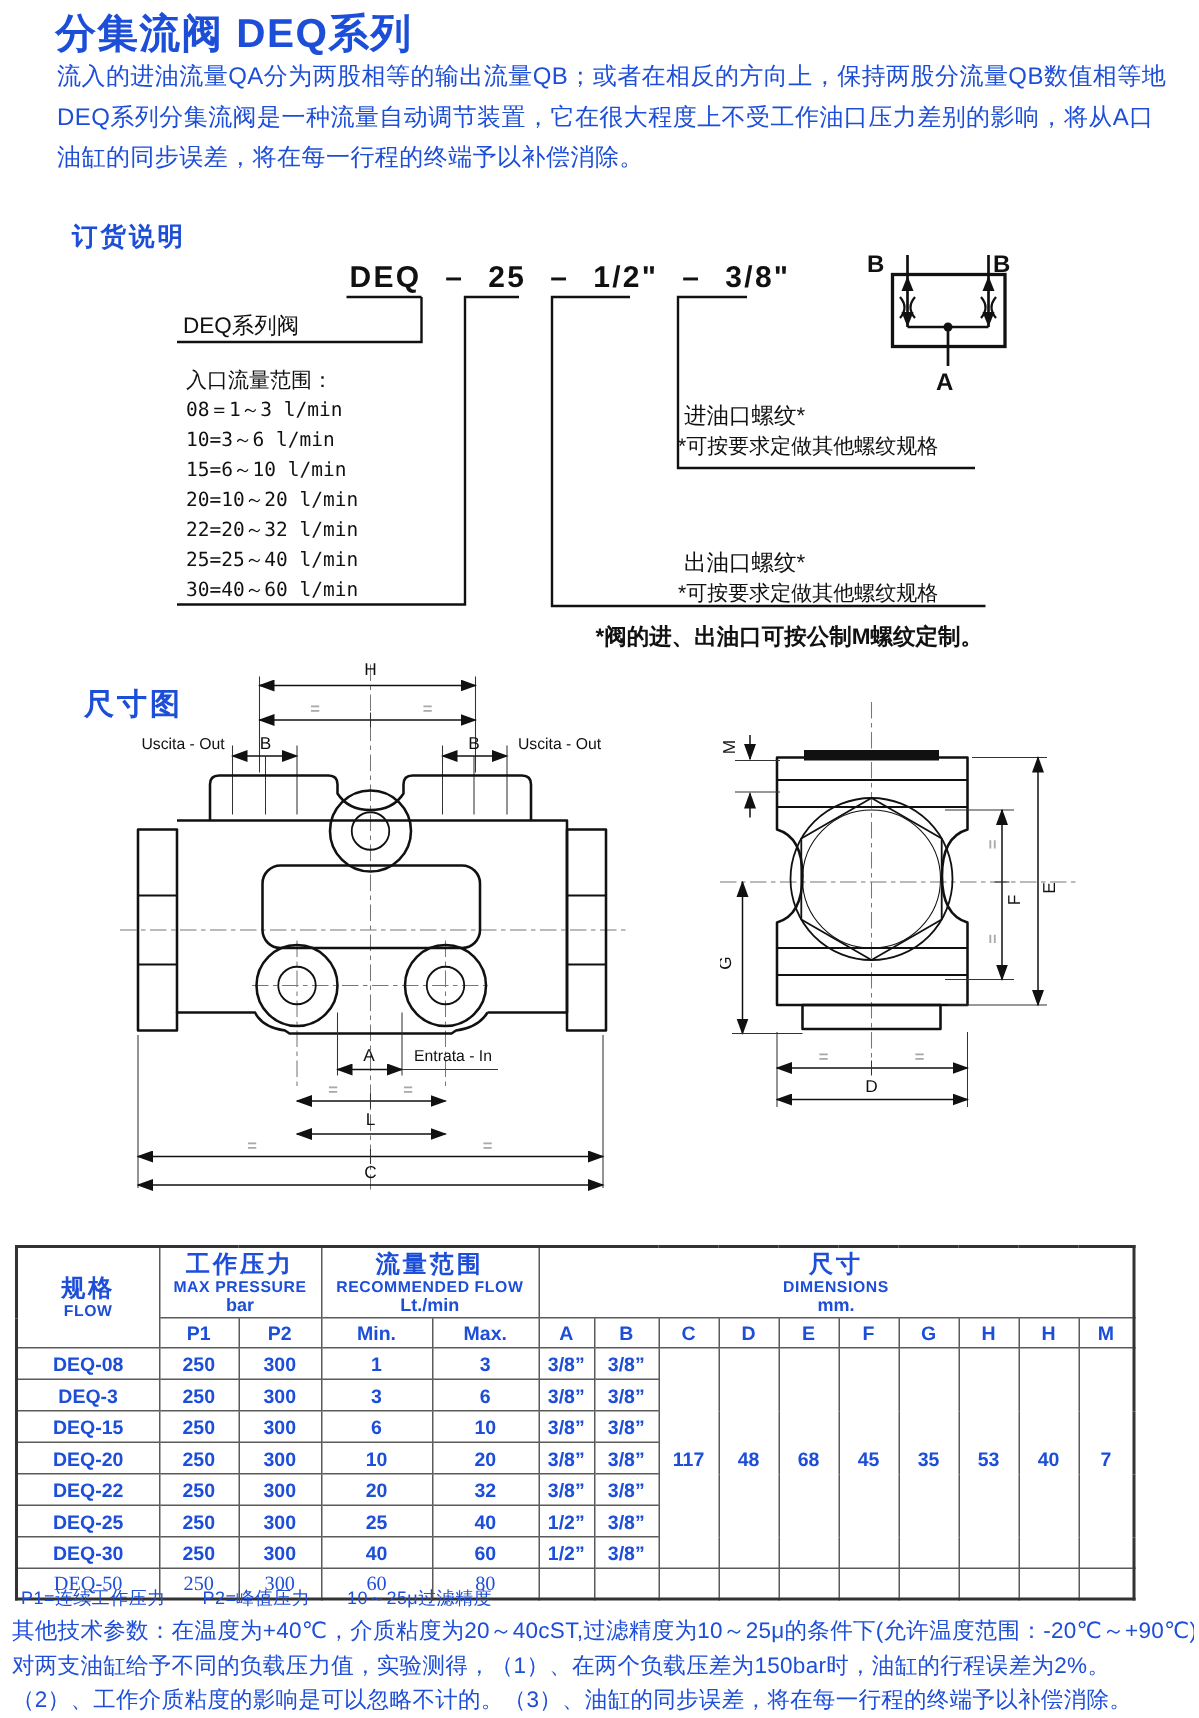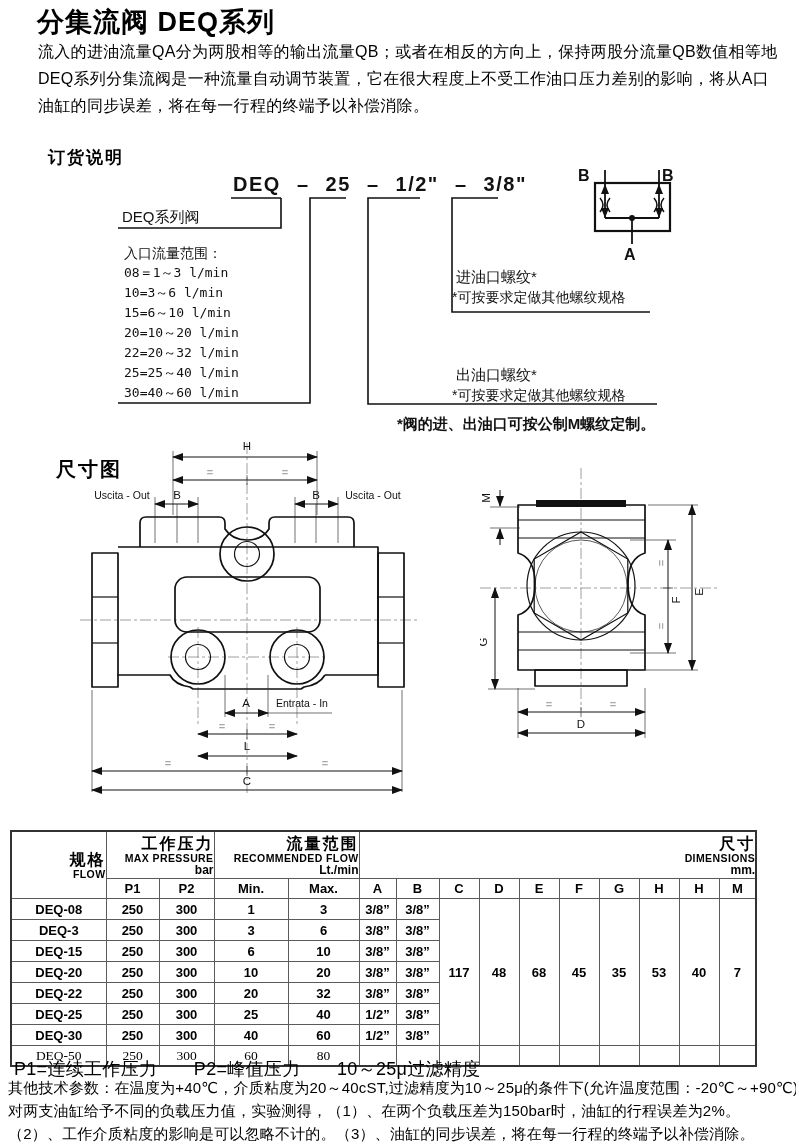--- a/index.html
+++ b/index.html
@@ -1,17 +1,17 @@
 <!DOCTYPE html>
 <html><head>
 <meta charset="utf-8">
 <style>
   html,body{margin:0;padding:0;background:#fff;}
   .page{position:relative;width:796px;height:1145px;background:#fff;overflow:hidden;
-        font-family:"Liberation Sans","DejaVu Sans",sans-serif;color:#000000;}
+        font-family:"Liberation Sans","DejaVu Sans",sans-serif;color:#1d4ed8;}
   .abs{position:absolute;white-space:nowrap;}
   .title{left:37px;top:4px;font-size:27px;font-weight:bold;letter-spacing:1px;}
   .intro{left:38px;top:38px;font-size:16px;line-height:27px;letter-spacing:.3px;}
   .sec-head{font-size:17px;font-weight:600;letter-spacing:2px;}
   .order-head{left:48px;top:146px;}
   .dim-head{left:56px;top:456px;font-size:20px;}
   svg text{font-family:"Liberation Sans","DejaVu Sans",sans-serif;fill:#111;}
   .code{font-size:20px;font-weight:bold;letter-spacing:1.5px;word-spacing:9px;}
   .lbl15{font-size:15px;}
   .lbl14{font-size:14px;}
@@ -24,28 +24,28 @@
   .dimline{stroke:#111;stroke-width:1;fill:none;}
   .outline{stroke:#111;stroke-width:1.7;fill:none;stroke-linejoin:round;}
   .outline2{stroke:#111;stroke-width:1.2;fill:none;}
   .cl{stroke:#777;stroke-width:.7;fill:none;stroke-dasharray:11 3 3 3;}
   .bracket{stroke:#111;stroke-width:1.6;fill:none;}
   .sym{stroke:#111;stroke-width:2.2;fill:none;}
 
   table.spec{position:absolute;left:10px;top:830px;width:745px;border-collapse:collapse;
     table-layout:fixed;border:2px solid #333;}
   table.spec td{border:1px solid #5a5a5a;text-align:center;vertical-align:middle;padding:0;overflow:hidden;}
-  tr.h1 td{height:46px;text-align:right;}
+  tr.h1 td{height:46px;}
   tr.h2 td{height:19px;font-size:13px;font-weight:bold;}
   tr.dr td{height:20px;font-size:13px;font-weight:bold;}
   tr.xr td{height:19px;font-size:13.5px;font-weight:normal;font-family:"Liberation Serif","DejaVu Serif",serif;}
   .hz{font-size:16px;font-weight:600;letter-spacing:2px;line-height:17px;}
   .he{font-size:10.5px;font-weight:600;letter-spacing:.4px;line-height:12px;}
   .hu{font-size:12px;font-weight:600;line-height:12px;}
-  .legend{left:14px;top:1057px;font-size:18px;letter-spacing:.3px;}
+  .legend{left:14px;top:1057px;font-size:12px;letter-spacing:.3px;}
   .tech{left:8px;top:1076px;font-size:15px;line-height:23px;letter-spacing:.2px;}
 </style>
 </head>
 <body>
 
 <div class="page">
 
   <div class="abs title">分集流阀 DEQ系列</div>
 
   <div class="abs intro">

